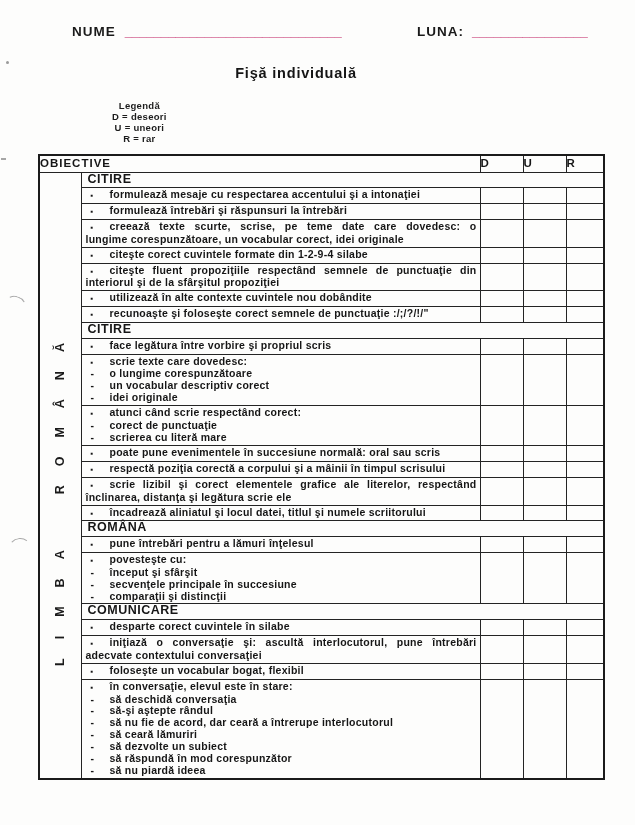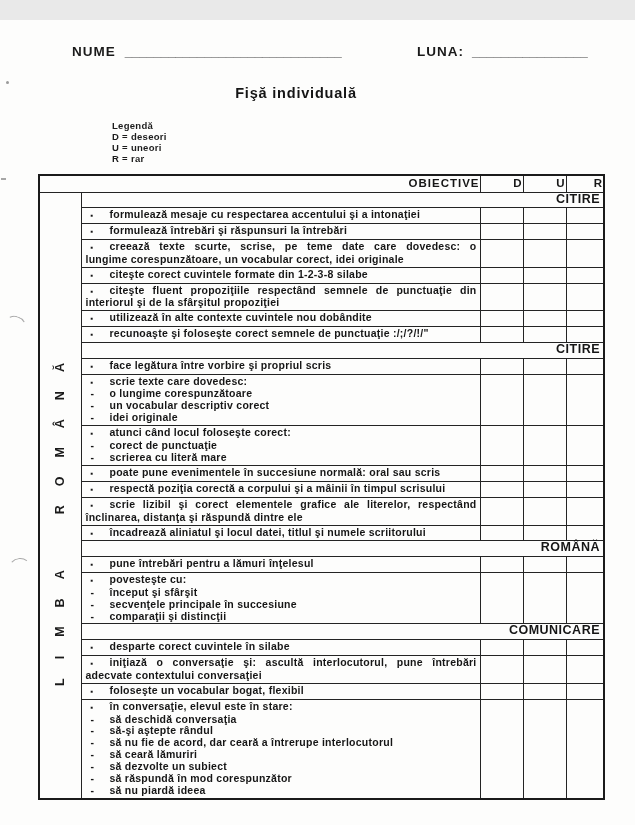--- a/index.html
+++ b/index.html
@@ -1,47 +1,47 @@
 <!DOCTYPE html>
 <html><head>
 <meta charset="utf-8">
 <style>
   * { margin:0; padding:0; box-sizing:border-box; }
   html,body { background:#e9e9e9; }
   body { width:635px; height:825px; position:relative; overflow:hidden;
          font-family:"Liberation Sans", sans-serif; color:#161616; }
-  .page { position:absolute; inset:0; background:#fdfdfc;margin-top:20px; }
+  .page { position:absolute; inset:0; background:#fdfdfc; }
 
   
   .toprow { position:absolute; top:24px; left:0; width:635px; height:20px; }
   .lbl { font-weight:700; font-size:13.5px; letter-spacing:1px; color:#1a1a1a; }
-  .uline { font-weight:700; font-size:13px; letter-spacing:0; color:#404040; white-space:nowrap; }
+  .uline { font-weight:700; font-size:13px; letter-spacing:0; color:#be185d; white-space:nowrap; }
   .name-wrap { position:absolute; left:72px; top:0; display:flex; gap:9px; align-items:baseline; }
   .month-wrap { position:absolute; left:417px; top:0; display:flex; gap:8px; align-items:flex-start; }
 
   
   .title { position:absolute; top:65px; left:0; width:556px; text-align:center;
            padding-left:36px; font-weight:700; font-size:14.5px; letter-spacing:0.8px; color:#151515; }
 
   
   .legend { position:absolute; top:100px; left:112px; font-weight:700; font-size:9.5px;
-            line-height:11px; letter-spacing:0.3px; color:#1c1c1c; }
+            line-height:11px; letter-spacing:0.3px; color:#1c1c1c;text-align:center; }
 
   
   table.obj { position:absolute; left:38px; top:154px; width:565px;
               border-collapse:collapse; table-layout:fixed; }
   table.obj { border:2px solid #1b1b1b; }
   table.obj td { border:1.5px solid #242424; vertical-align:top; }
   col.c-side { width:42px; } col.c-main { width:399px; }
   col.c-d { width:43px; } col.c-u { width:43px; } col.c-r { width:38px; }
 
-  td.thead { font-weight:700; font-size:11.5px; letter-spacing:1px; text-align:right;
+  td.thead { font-weight:700; font-size:11.5px; letter-spacing:1px; text-align:left;
              height:17px; vertical-align:middle; padding:1px 0; }
   td.sec { font-weight:700; font-size:12.5px; letter-spacing:0.5px;
-           padding:0 3px 1px 6px; line-height:13.5px;text-align:right; }
+           padding:0 3px 1px 6px; line-height:13.5px; }
   td.it { font-weight:700; font-size:10.5px; letter-spacing:0.25px;
           padding:1px 3px 1px 4px; line-height:11.9px; }
   td.rc { background:#fdfdfc; }
   .line { display:block; }
   .line.j { text-align:justify; text-align-last:justify; }
   .mk { display:inline-block; width:24px; padding-left:5px; }
   .mk.sq { font-size:8px; }
   td.side { position:relative; overflow:visible; }
   .vlabel { position:absolute; top:calc(50% + 20px); left:50%;
             transform:translate(-50%,-50%) rotate(-90deg);
@@ -122,21 +122,21 @@
           <td class="it">
             <div class="line j"><span class="mk sq">▪</span><span class="tx">creează texte scurte, scrise, pe teme date care dovedesc: o</span></div>
             <div class="line"><span class="tx">lungime corespunzătoare, un vocabular corect, idei originale</span></div>
           </td>
           <td class="rc"></td>
           <td class="rc"></td>
           <td class="rc"></td>
         </tr>
         <tr>
           <td class="it">
-            <div class="line"><span class="mk sq">▪</span><span class="tx">citeşte corect cuvintele formate din 1-2-3-8 silabe</span></div>
+            <div class="line"><span class="mk sq">▪</span><span class="tx">citeşte corect cuvintele formate din 1-2-9-4 silabe</span></div>
           </td>
           <td class="rc"></td>
           <td class="rc"></td>
           <td class="rc"></td>
         </tr>
         <tr>
           <td class="it">
             <div class="line j"><span class="mk sq">▪</span><span class="tx">citeşte fluent propoziţiile respectând semnele de punctuaţie din</span></div>
             <div class="line"><span class="tx">interiorul şi de la sfârşitul propoziţiei</span></div>
           </td>
@@ -177,21 +177,21 @@
             <div class="line"><span class="mk">-</span><span class="tx">o lungime corespunzătoare</span></div>
             <div class="line"><span class="mk">-</span><span class="tx">un vocabular descriptiv corect</span></div>
             <div class="line"><span class="mk">-</span><span class="tx">idei originale</span></div>
           </td>
           <td class="rc"></td>
           <td class="rc"></td>
           <td class="rc"></td>
         </tr>
         <tr>
           <td class="it">
-            <div class="line"><span class="mk sq">▪</span><span class="tx">atunci când locul foloseşte corect:</span></div>
+            <div class="line"><span class="mk sq">▪</span><span class="tx">atunci când scrie respectând corect:</span></div>
             <div class="line"><span class="mk">-</span><span class="tx">corect de punctuaţie</span></div>
             <div class="line"><span class="mk">-</span><span class="tx">scrierea cu literă mare</span></div>
           </td>
           <td class="rc"></td>
           <td class="rc"></td>
           <td class="rc"></td>
         </tr>
         <tr>
           <td class="it">
             <div class="line"><span class="mk sq">▪</span><span class="tx">poate pune evenimentele în succesiune normală: oral sau scris</span></div>
@@ -204,21 +204,21 @@
           <td class="it">
             <div class="line"><span class="mk sq">▪</span><span class="tx">respectă poziţia corectă a corpului şi a mâinii în timpul scrisului</span></div>
           </td>
           <td class="rc"></td>
           <td class="rc"></td>
           <td class="rc"></td>
         </tr>
         <tr>
           <td class="it">
             <div class="line j"><span class="mk sq">▪</span><span class="tx">scrie lizibil şi corect elementele grafice ale literelor, respectând</span></div>
-            <div class="line"><span class="tx">înclinarea, distanţa şi răspundă dintre ele</span></div>
+            <div class="line"><span class="tx">înclinarea, distanţa şi legătura scrie ele</span></div>
           </td>
           <td class="rc"></td>
           <td class="rc"></td>
           <td class="rc"></td>
         </tr>
         <tr>
           <td class="it">
             <div class="line"><span class="mk sq">▪</span><span class="tx">încadrează aliniatul şi locul datei, titlul şi numele scriitorului</span></div>
           </td>
           <td class="rc"></td>

